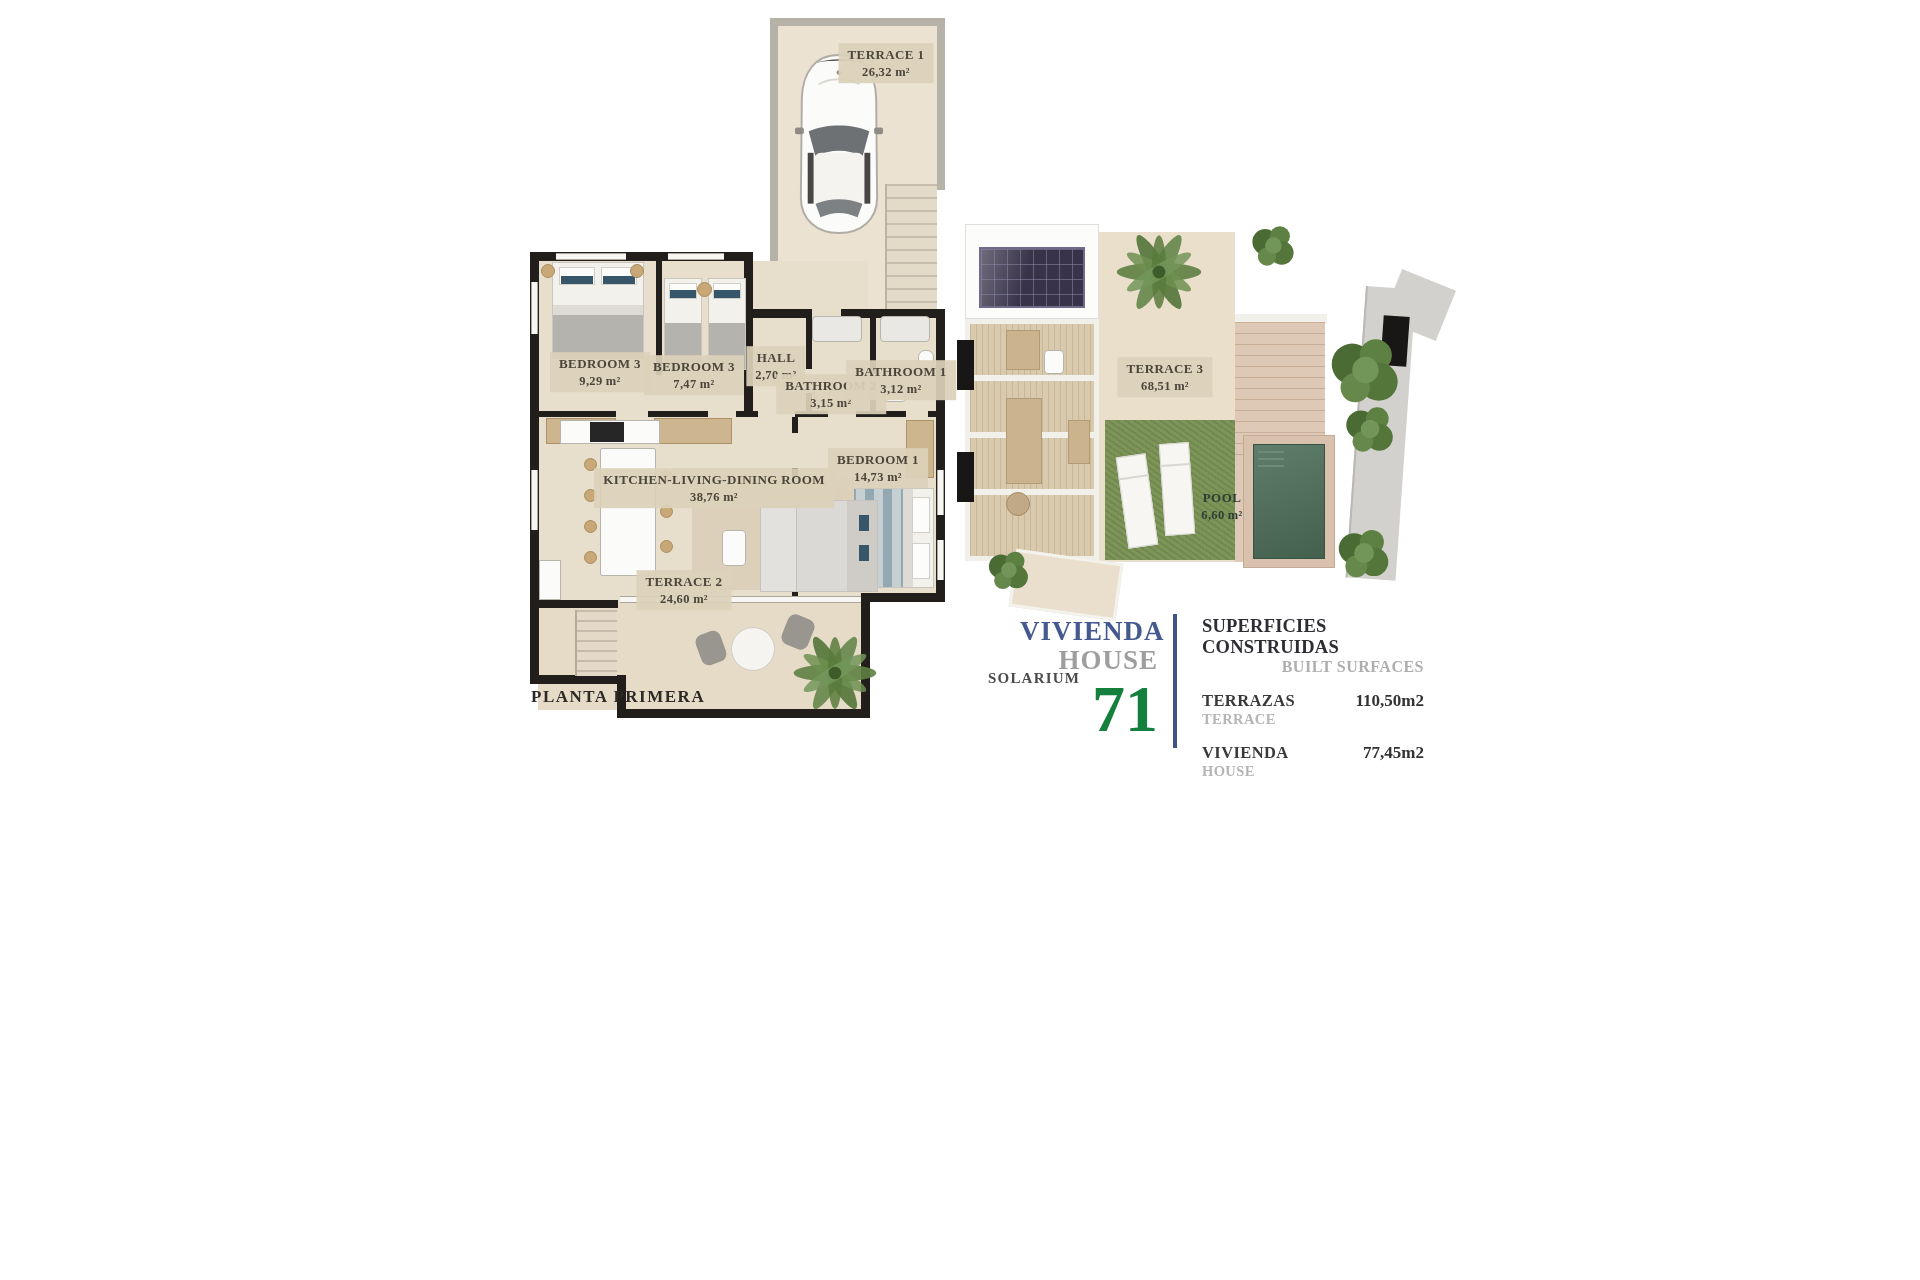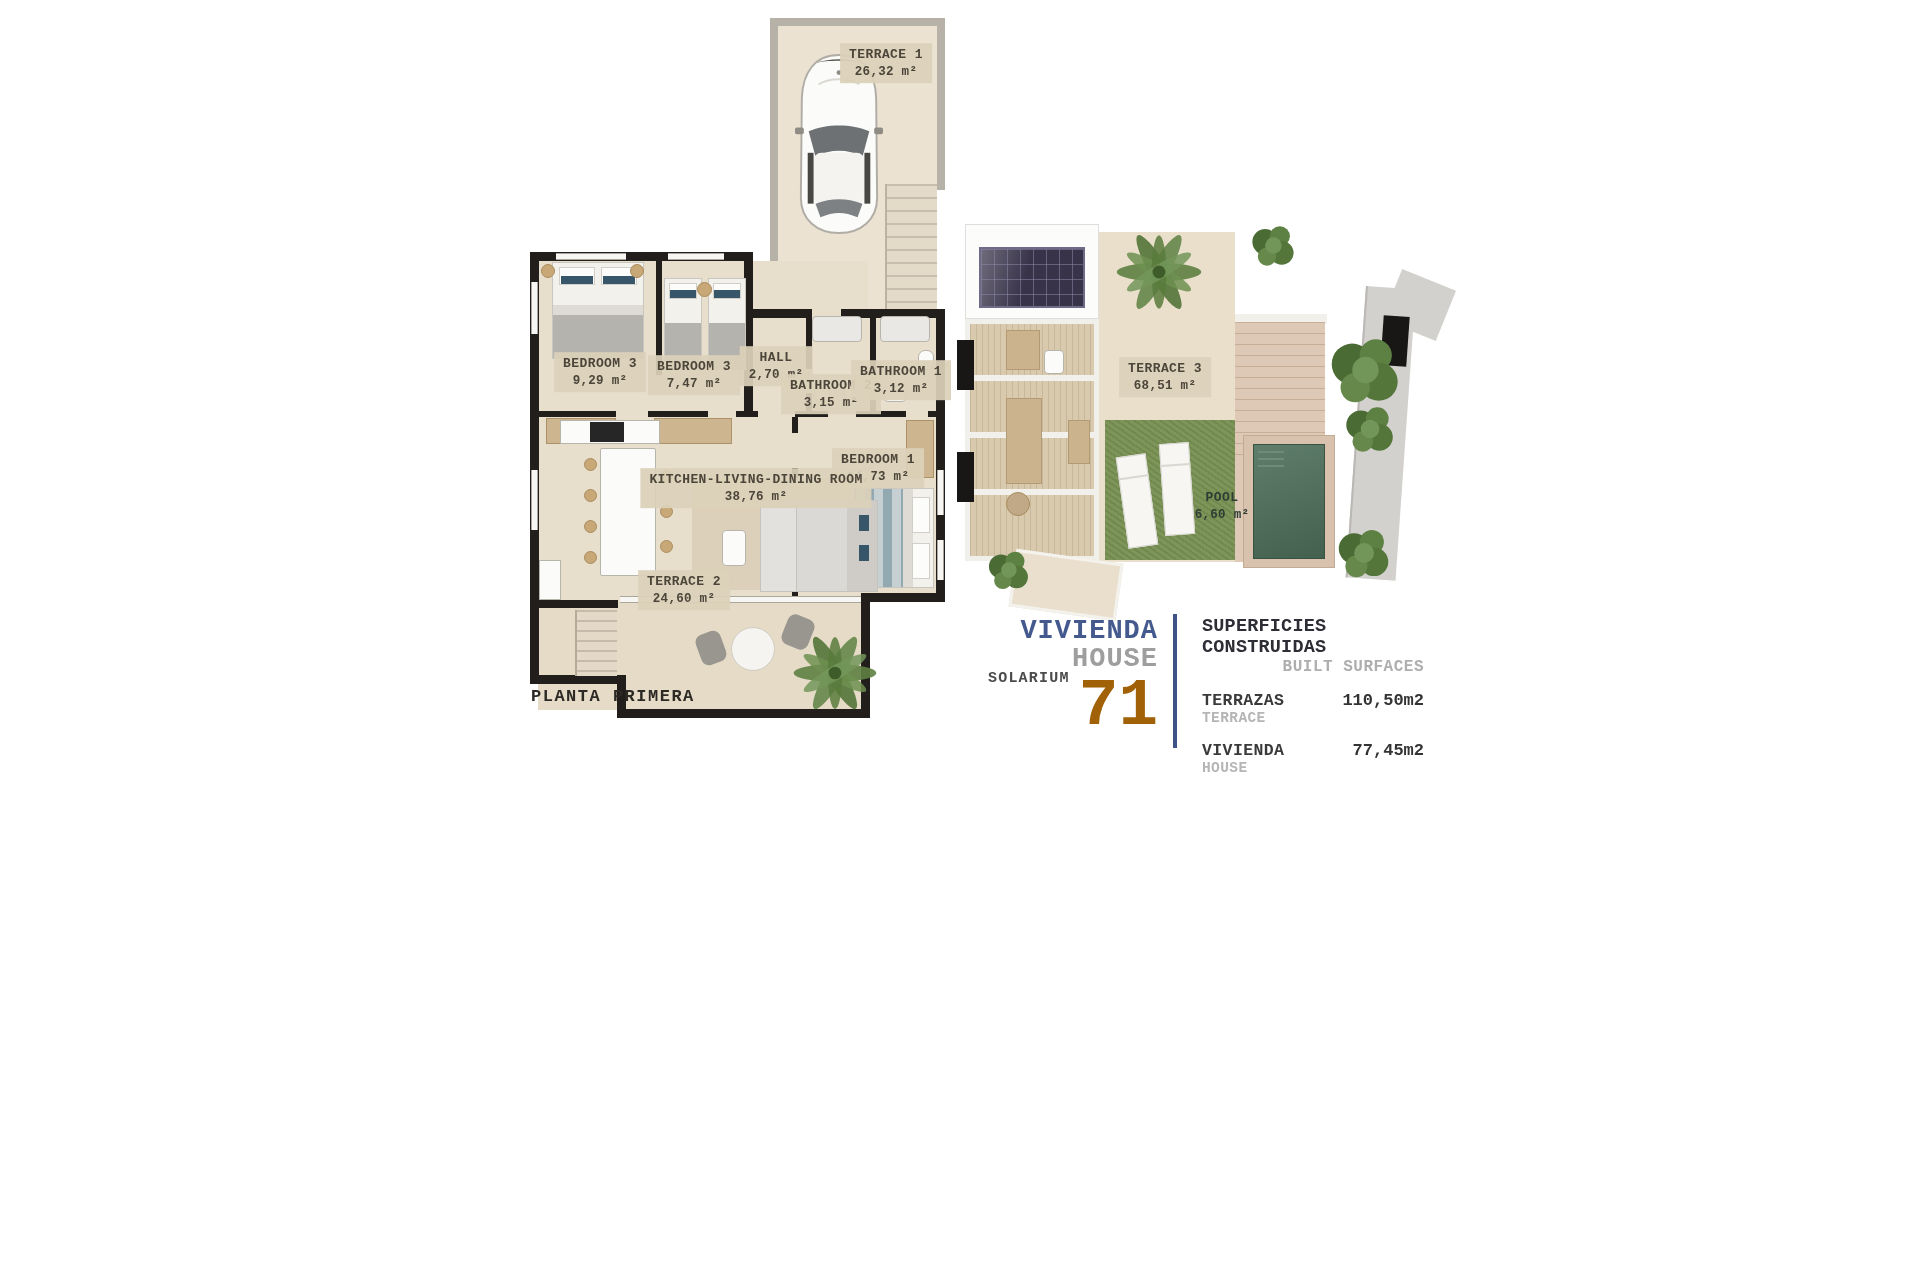--- a/index.html
+++ b/index.html
@@ -1,18 +1,18 @@
 <!DOCTYPE html>
 <html><head>
 <meta charset="utf-8">
 <style>
   *{margin:0;padding:0;box-sizing:border-box}
   html,body{background:#fff}
   .canvas{position:relative;width:1920px;height:945px;background:#fff;overflow:hidden;
-          font-family:Liberation Mono, monospace;color:#3b362e}
+          font-family:Liberation Serif, serif;color:#3b362e}
   .abs{position:absolute}
   .wall{position:absolute;background:#211e1b}
   .gwall{position:absolute;background:#b7b2a7}
   .floor{position:absolute;background:#e8decc}
   .win{position:absolute;background:#f7f6f2;border-left:1px solid #aba69b;border-right:1px solid #aba69b}
   .winh{position:absolute;background:#f7f6f2;border-top:1px solid #aba69b;border-bottom:1px solid #aba69b}
   .chip{position:absolute;transform:translate(-50%,-50%);background:rgba(220,209,185,.93);
         color:#4c453a;text-align:center;padding:4px 9px 3px;white-space:nowrap;line-height:1.28}
   .chip .nm{display:block;font-size:13px;font-weight:700;letter-spacing:.4px}
   .chip .ar{display:block;font-size:12.5px;font-weight:700;letter-spacing:.3px}
@@ -29,21 +29,21 @@
   .stairs{position:absolute;background:#e4dac8;
           background-image:repeating-linear-gradient(180deg,#c9bead 0 2px,transparent 2px 13px);
           border-left:2px solid #bdb2a0}
   .beam{position:absolute;background:#f2f0ea}
   .planter{position:absolute;background:#181715}
   .tanfur{position:absolute;background:#cbb48d;border:1px solid #b39a73}
   
   .title-col{position:absolute;text-align:right}
   .t-es{font-size:27px;font-weight:700;color:#44598e;letter-spacing:1px}
   .t-en{font-size:27px;font-weight:700;color:#9e9e9e;letter-spacing:1px;margin-top:-2px}
-  .t-num{font-size:66px;font-weight:700;color:#a16207;line-height:.95;margin-top:2px}
+  .t-num{font-size:66px;font-weight:700;color:#15803d;line-height:.95;margin-top:2px}
   .divider{position:absolute;background:#3e5486}
   .surf{position:absolute}
   .surf .h-es{font-size:18.5px;font-weight:700;color:#2d2d35;letter-spacing:.2px}
   .surf .h-en{font-size:16px;font-weight:700;color:#aeaeae;text-align:right;letter-spacing:.5px}
   .srow{display:flex;justify-content:space-between;margin-top:15px}
   .srow .l{font-size:16.5px;font-weight:700;color:#3a3a3a;letter-spacing:.4px}
   .srow .v{font-size:17px;font-weight:700;color:#333}
   .sub{font-size:14.5px;font-weight:700;color:#b5b5b5;letter-spacing:.4px;margin-top:0px}
 </style>
 </head>
@@ -239,21 +239,21 @@
     <span class="ar">3,15 m²</span>
   </div>
   <div class="chip" style="left:901px;top:380px">
     <span class="nm">BATHROOM 1</span>
     <span class="ar">3,12 m²</span>
   </div>
   <div class="chip" style="left:878px;top:468px">
     <span class="nm">BEDROOM 1</span>
     <span class="ar">14,73 m²</span>
   </div>
-  <div class="chip" style="left:756px;top:488px">
+  <div class="chip" style="left:714px;top:488px">
     <span class="nm">KITCHEN-LIVING-DINING ROOM</span>
     <span class="ar">38,76 m²</span>
   </div>
   <div class="chip" style="left:684px;top:590px">
     <span class="nm">TERRACE 2</span>
     <span class="ar">24,60 m²</span>
   </div>
 
   <div class="caption" style="left:531px;top:687px;font-size:17px;letter-spacing:1.5px">PLANTA PRIMERA</div>
 

